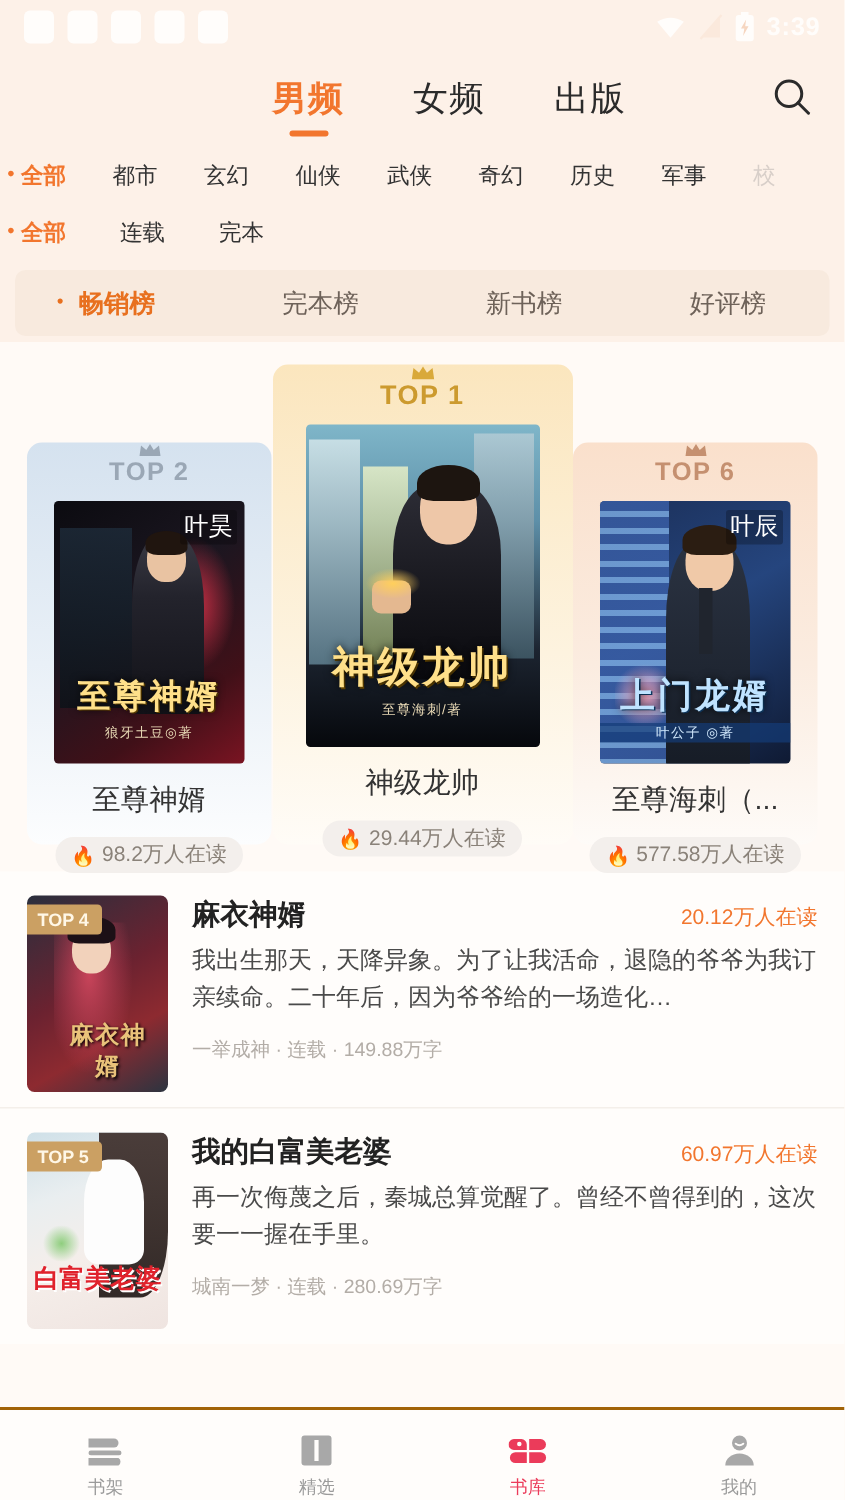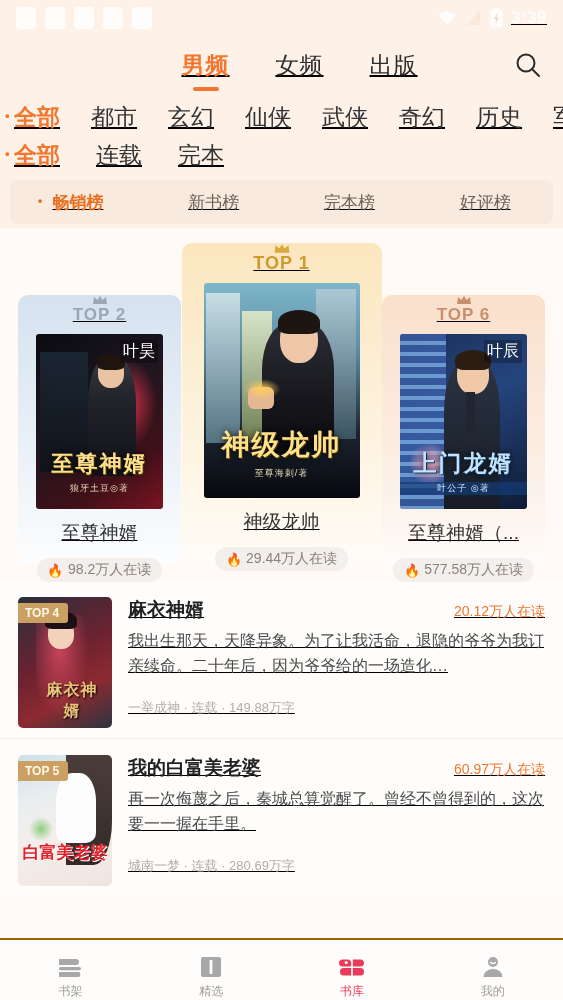--- a/index.html
+++ b/index.html
@@ -2,21 +2,21 @@
 <html><head>
 <meta charset="utf-8">
 <style>
   * { box-sizing: border-box; margin: 0; padding: 0; }
   html, body {
     width: 563px; height: 1000px;
     font-family: "Liberation Sans", "DejaVu Sans", sans-serif;
     background: #FFFAF6;
     overflow: hidden;
   }
-  .phone { position: relative; width: 563px; height: 1000px; background: #FFFAF6; text-decoration: underline; }
+  .phone { position: relative; width: 563px; height: 1000px; background: #FFFAF6; }
 
   
   .statusbar {
     height: 36px; background: #FDF1E8;
     display: flex; align-items: center; padding: 0 16px;
   }
   .sb-left { display: flex; gap: 9px; align-items: center; }
   .sb-sq { width: 20px; height: 22px; background: #FFFDFB; border-radius: 4px; }
   .sb-right { margin-left: auto; display: flex; align-items: center; gap: 8px; }
   .ico-wifi { width: 22px; height: 16px; }
@@ -34,21 +34,21 @@
   .tab.active { color: #F2762E; font-weight: bold; }
   .tab.active::after {
     content: ""; position: absolute; left: 50%; transform: translateX(-50%);
     bottom: -6px; width: 26px; height: 4px; border-radius: 2px; background: #F2762E;
   }
   .search-btn { position: absolute; right: 20px; top: 50%; transform: translateY(-50%); }
 
   
   .filters { background: #FDF1E8; padding: 0 0 4px 0; }
   .filter-row { display: flex; align-items: center; height: 38px; padding-left: 14px; overflow: hidden; white-space: nowrap; }
-  .chip { font-size: 23px; color: #333; margin-right: 31px; position: relative; }
+  .chip { font-size: 15px; color: #333; margin-right: 31px; position: relative; }
   .chip.sel { color: #F2762E; font-weight: bold; }
   .chip.sel::before {
     content: "\2022"; position: absolute; left: -9px; top: 50%;
     transform: translateY(-60%); font-size: 13px; color: #F2762E;
   }
   .chip.faded { color: #D8CFC9; margin-right: 0; }
   .filter-row.second .chip { margin-right: 36px; }
 
   
   .subtabs {
@@ -112,21 +112,21 @@
   .thumb { width: 94px; height: 131px; border-radius: 5px; position: relative; overflow: hidden; flex: 0 0 94px; }
   .rank-badge {
     position: absolute; left: 0; top: 6px; background: #CBA063; color: #FFF7E6;
     font-size: 12px; font-weight: bold; padding: 3px 9px 3px 7px; border-radius: 0 3px 3px 0;
   }
   .rinfo { flex: 1; padding-left: 16px; min-width: 0; }
   .rhead { display: flex; align-items: baseline; }
   .rtitle { font-size: 19px; font-weight: bold; color: #222; }
   .rcount { margin-left: auto; font-size: 14px; color: #F2762E; }
   .rdesc { margin-top: 6px; font-size: 16px; color: #4A4A4A; line-height: 1.55; max-height: 52px; overflow: hidden; }
-  .rmeta { margin-top: 20px; font-size: 13px; color: #B3ADA7; }
+  .rmeta { margin-top: 12px; font-size: 13px; color: #B3ADA7; }
 
   
   .bottomnav {
     position: absolute; left: 0; bottom: 0; width: 563px; height: 62px;
     background: #FFFDFB; border-top: 2px solid #a16207;
     display: flex; align-items: flex-end;
   }
   .nav { flex: 1; text-align: center; }
   .nav .nlabel { font-size: 12px; color: #9B9B9B; margin-top: 3px; }
   .nav.sel .nlabel { color: #EB3B5A; }
@@ -189,22 +189,22 @@
       <div class="chip faded">校</div>
     </div>
     <div class="filter-row second">
       <div class="chip sel">全部</div>
       <div class="chip">连载</div>
       <div class="chip">完本</div>
     </div>
 
     <div class="subtabs">
       <div class="subtab sel">畅销榜</div>
+      <div class="subtab">完本榜</div>
       <div class="subtab">新书榜</div>
-      <div class="subtab">完本榜</div>
       <div class="subtab">好评榜</div>
     </div>
   </div>
 
   <div class="podium">
 
     <div class="pcard p2">
       <div class="plabel">
         <svg class="crown" width="16" height="10" viewBox="0 0 16 10">
           <path d="M1 9 L2 2 L5.5 5 L8 1 L10.5 5 L14 2 L15 9 Z" fill="#9AA7B5"></path>
@@ -269,21 +269,21 @@
         <div style="position:absolute;left:0;top:0;width:46px;height:175px;background:repeating-linear-gradient(180deg,#3a5fa8 0 7px,#7fb0e8 7px 11px);opacity:.8;"></div>
         <div style="position:absolute;left:10px;bottom:22px;width:40px;height:46px;background:radial-gradient(circle,#f3a6c0 0%,rgba(200,80,130,0) 70%);"></div>
         <div style="position:absolute;left:44px;top:28px;width:56px;height:150px;background:linear-gradient(180deg,#2b3342 0%,#161c26 100%);border-radius:34% 34% 4px 4px;"></div>
         <div style="position:absolute;left:57px;top:22px;width:32px;height:38px;background:#f0c9a8;border-radius:46%;"></div>
         <div style="position:absolute;left:55px;top:16px;width:36px;height:20px;background:#2b1d12;border-radius:50% 50% 26% 26%;"></div>
         <div style="position:absolute;left:66px;top:58px;width:9px;height:44px;background:#20252e;"></div>
         <div class="cv-author">叶辰</div>
         <div class="cv-title" style="font-size:23px;color:#BFE3FF;text-shadow:0 0 6px rgba(0,0,0,.85),1px 1px 0 #10406e;margin-top:16px;">上门龙婿</div>
         <div class="cv-sub" style="color:#CFE6FA;background:rgba(20,60,120,.7);">叶公子 ◎著</div>
       </div>
-      <div class="pname">至尊神婿（...</div>
+      <div class="pname">至尊海刺（...</div>
       <div class="pbadge-wrap">
         <div class="pbadge">
           <span class="flame">🔥</span>
           <span>577.58万人在读</span>
         </div>
       </div>
     </div>
   </div>
 
   <div class="list">

